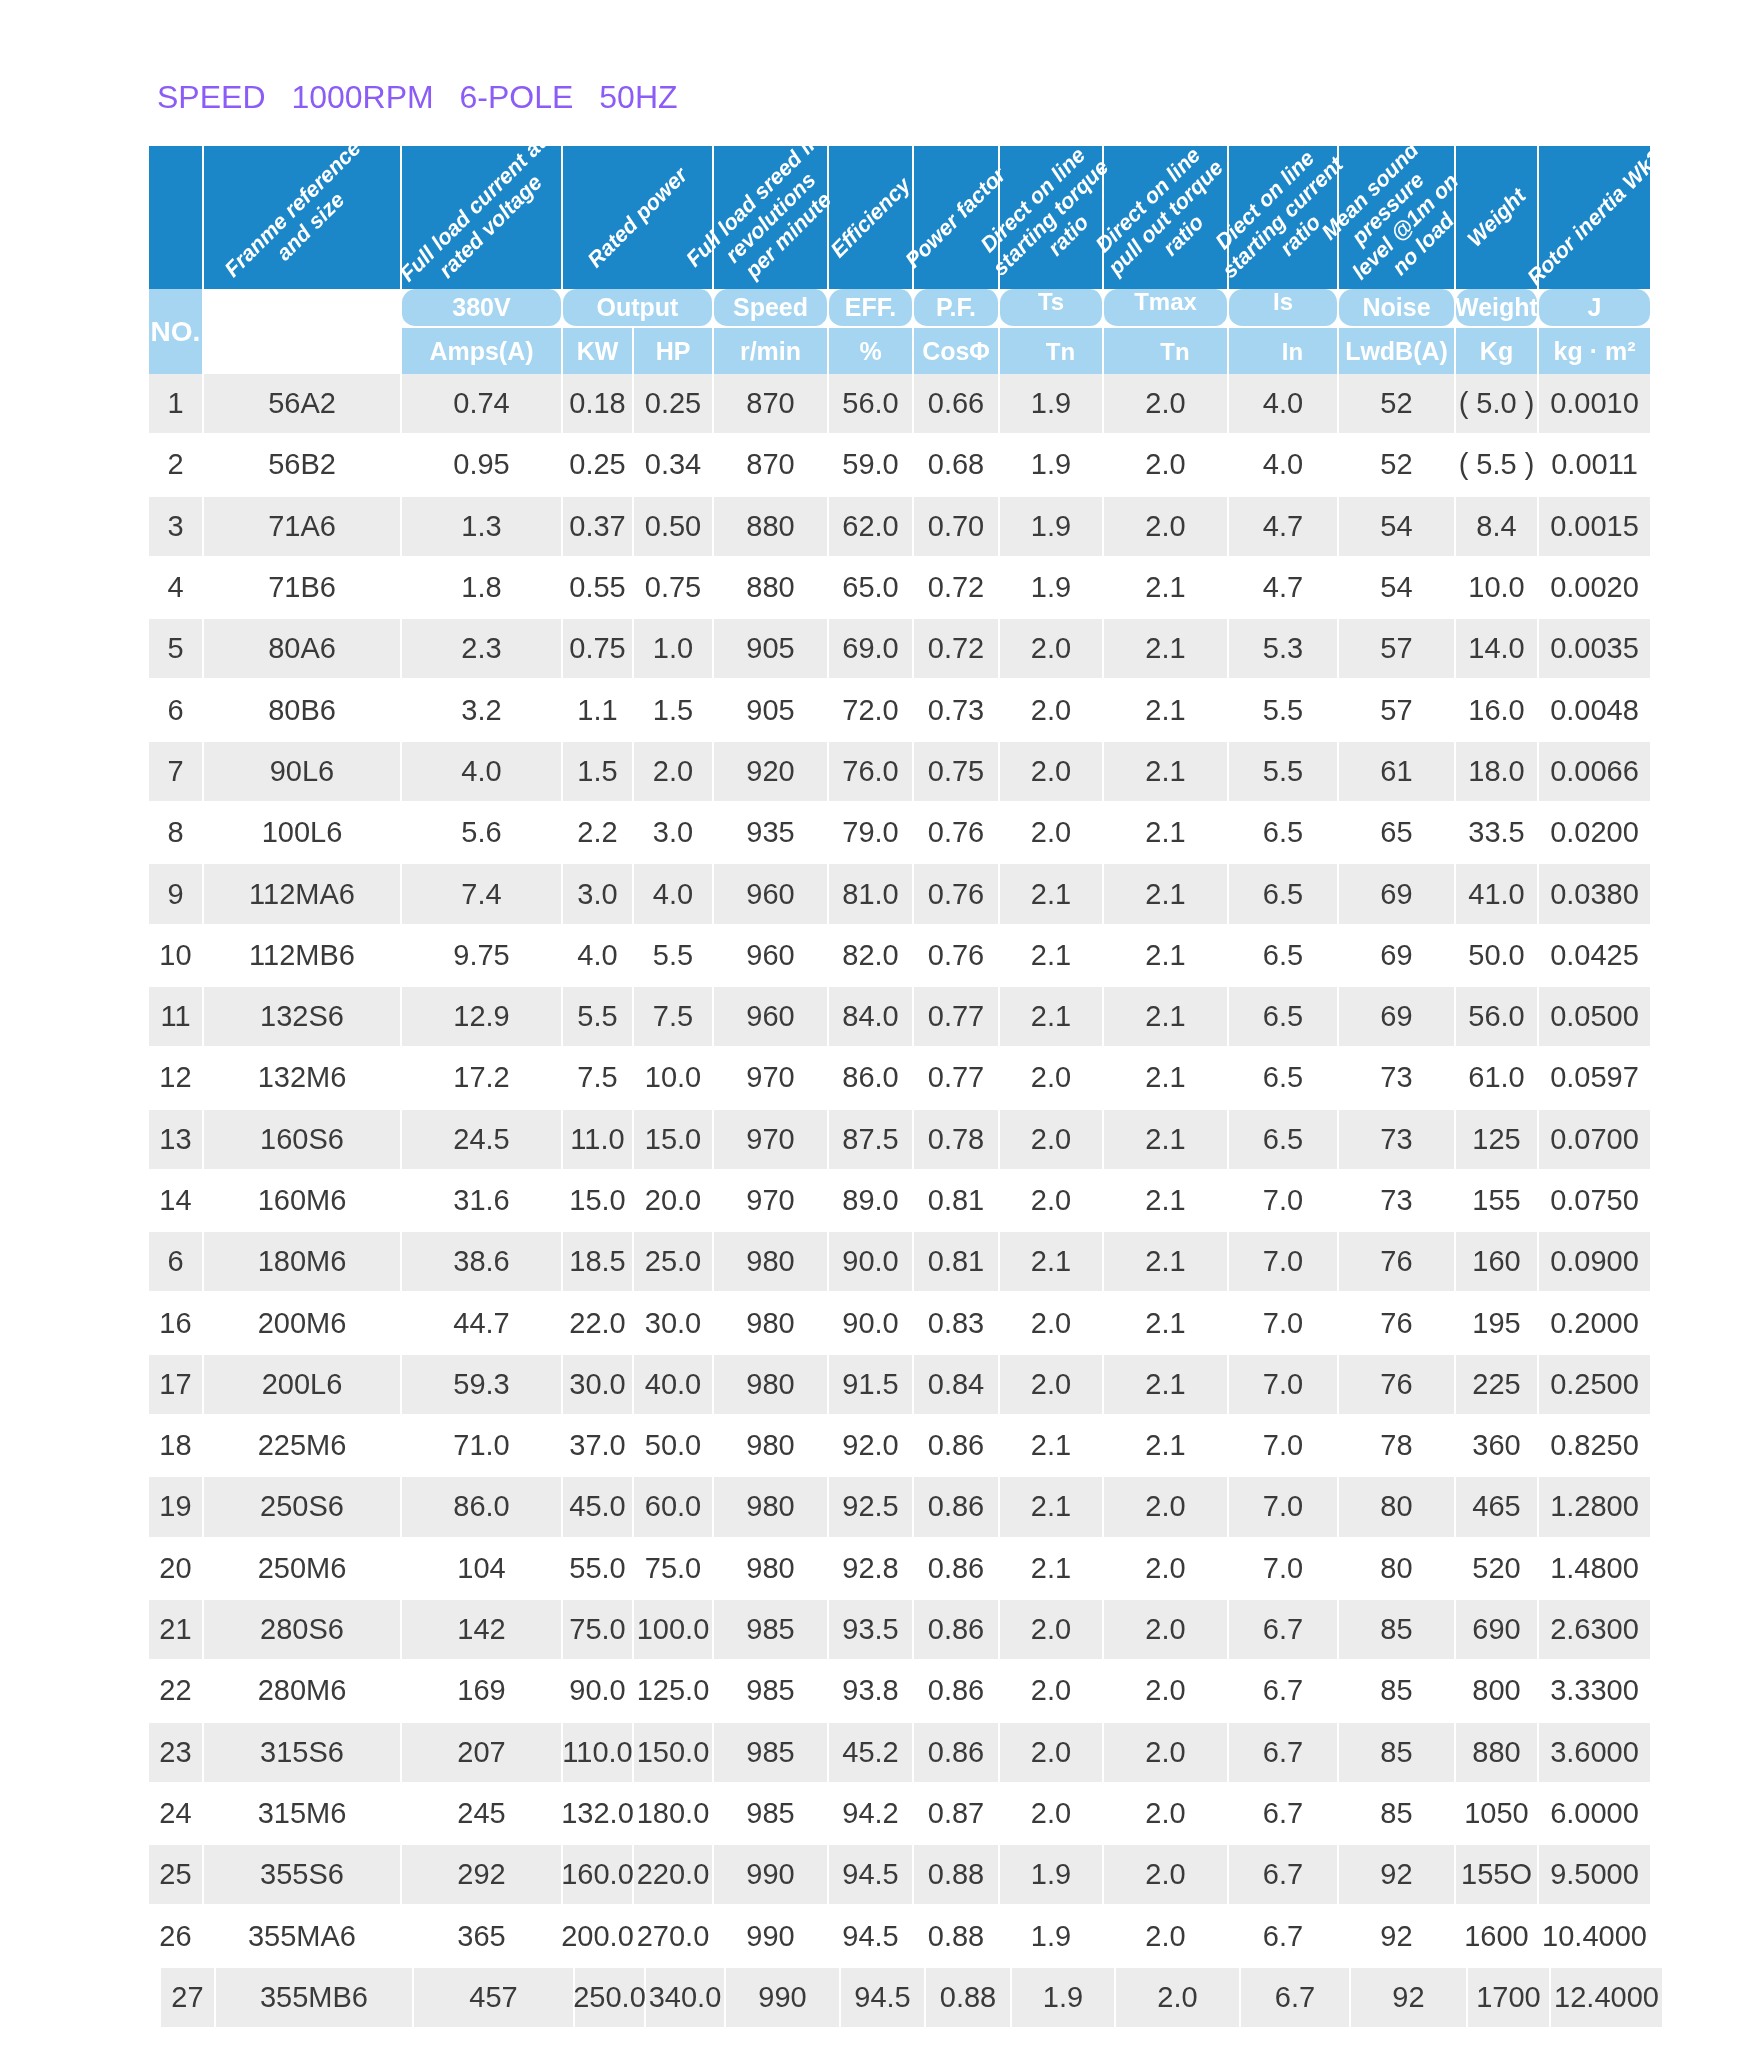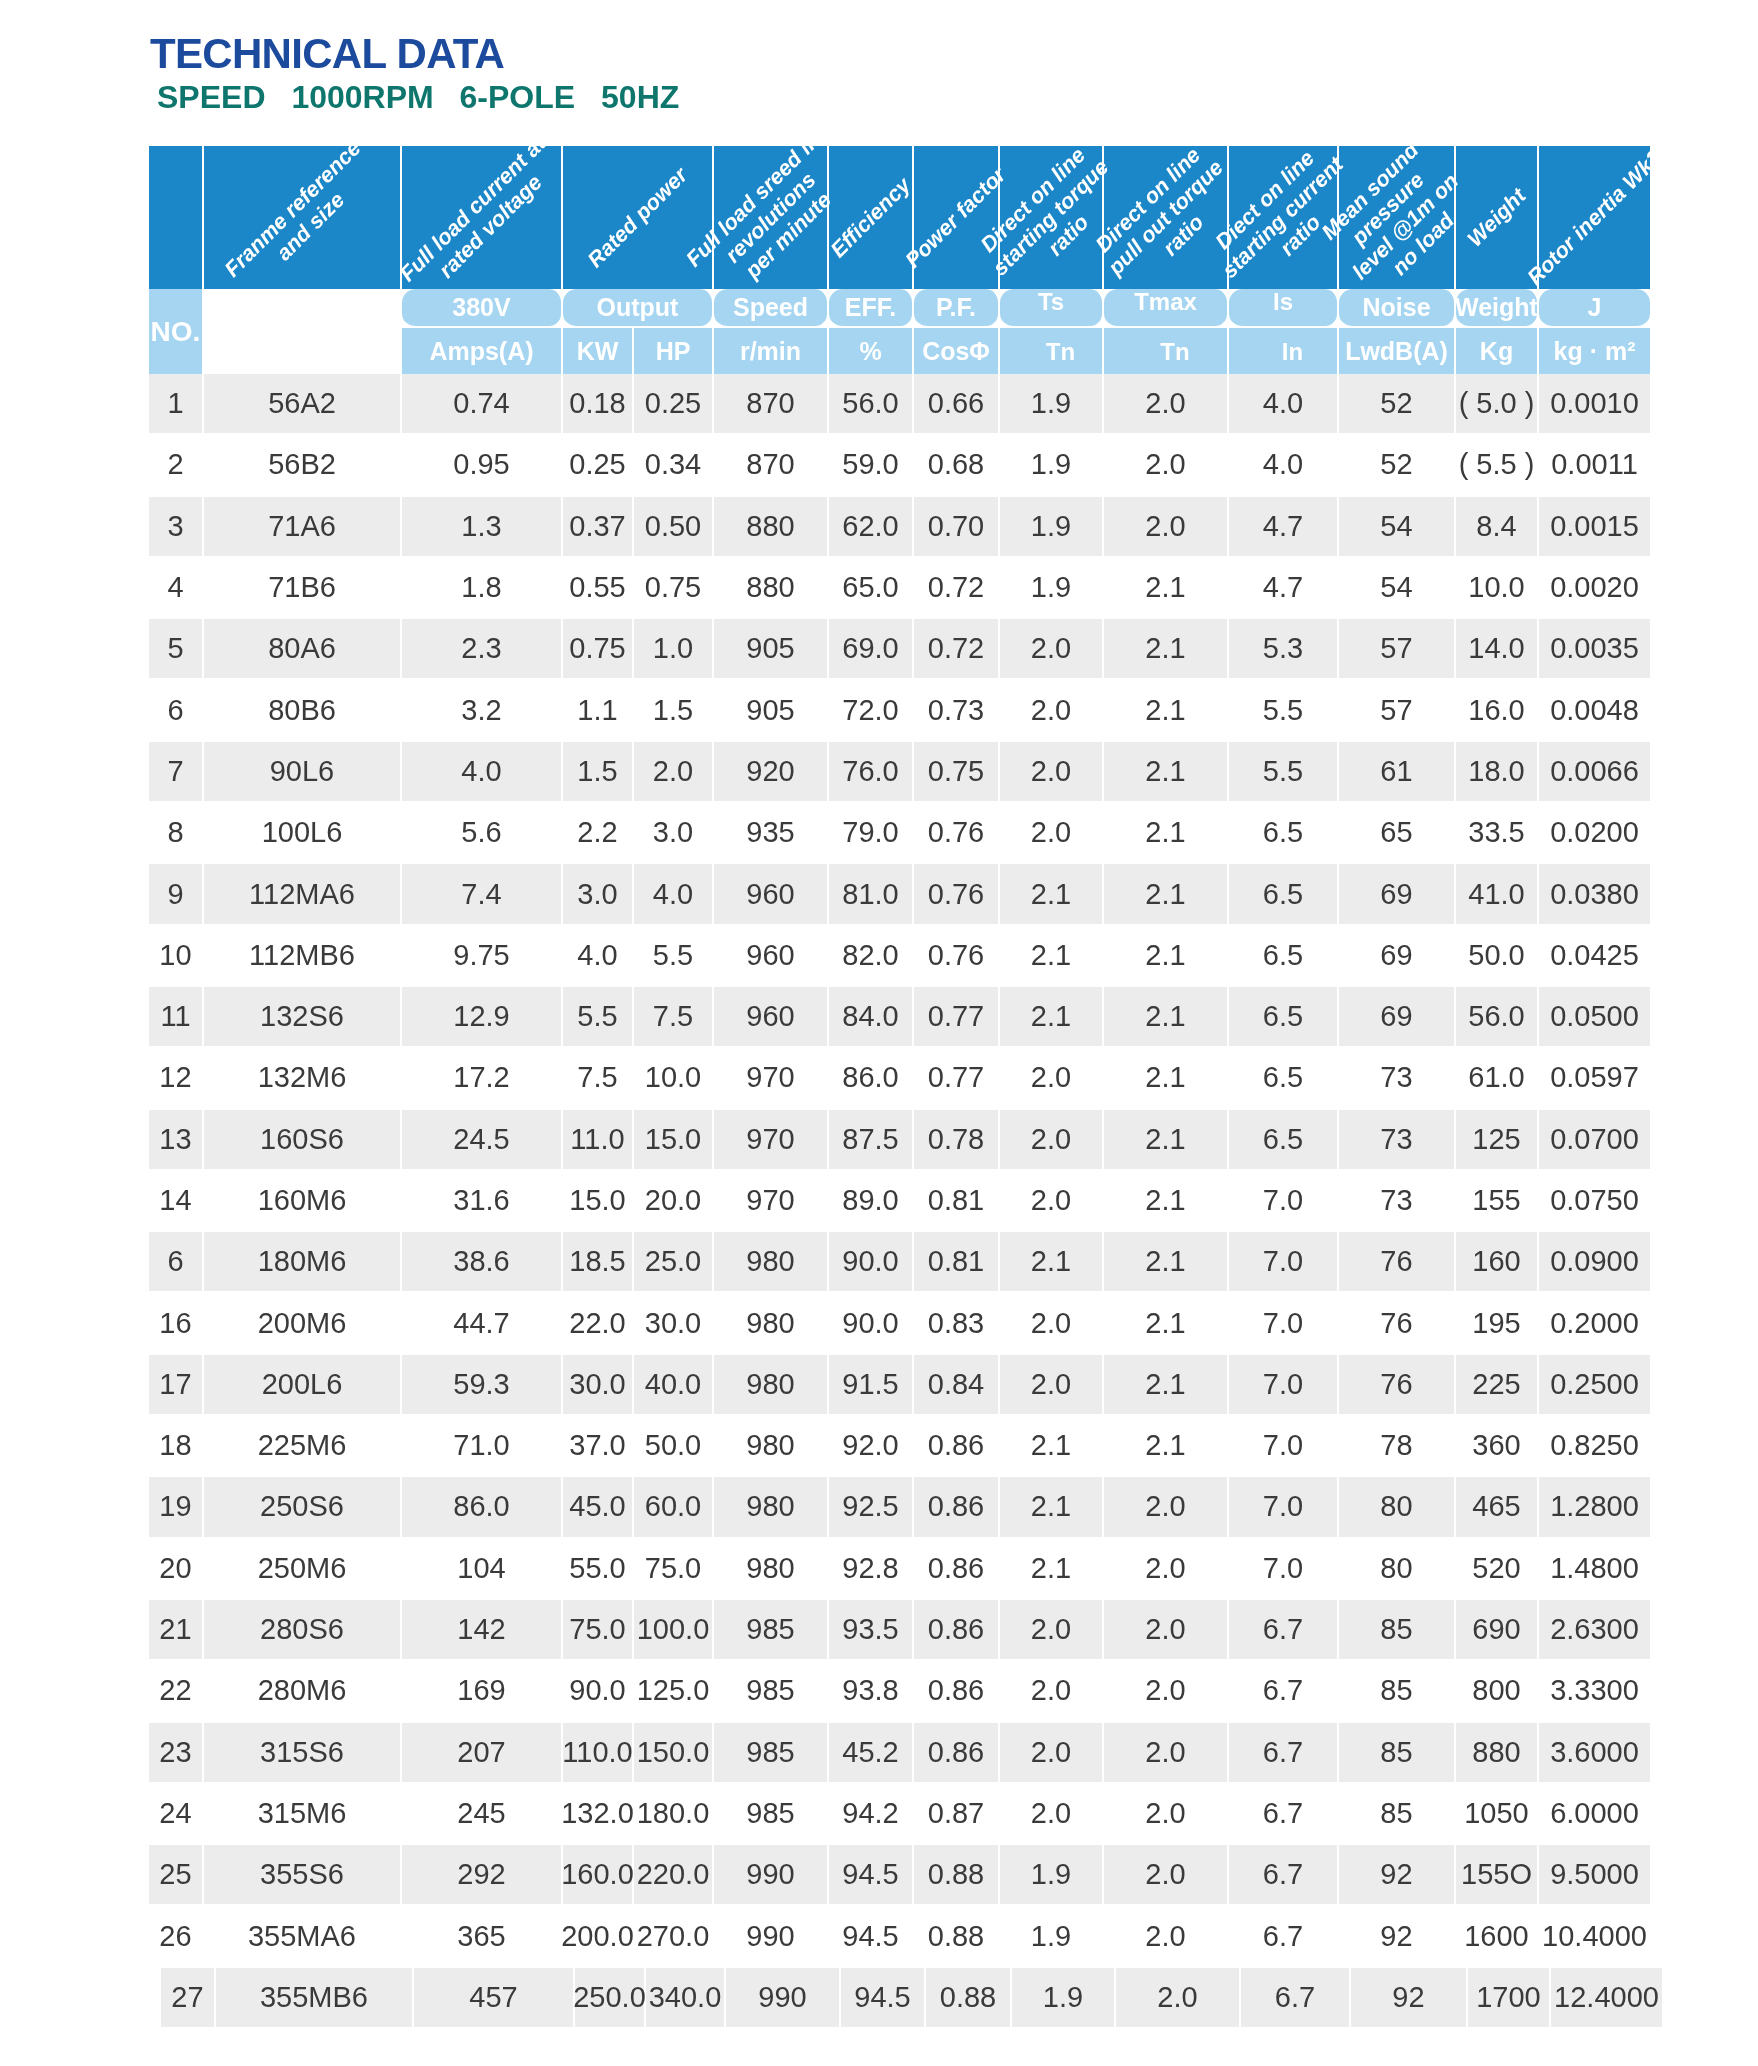--- a/index.html
+++ b/index.html
@@ -6,22 +6,22 @@
   html,body { background:#ffffff; }
   .page {
     position:relative; width:1758px; height:2066px; background:#ffffff;
     font-family:"Liberation Sans", sans-serif; overflow:hidden;
   }
   .title {
     position:absolute; left:150px; top:32px; font-size:42px; font-weight:bold;
     color:#1c4a9c; letter-spacing:-0.7px; line-height:1.05;
   }
   .subtitle {
-    position:absolute; left:157px; top:81px; font-size:32px; font-weight:bold;
-    color:#0f766e; word-spacing:17px; letter-spacing:0px; line-height:1.05;
+    position:absolute; left:157px; top:81px; font-size:32px; font-weight:normal;
+    color:#8b5cf6; word-spacing:17px; letter-spacing:0px; line-height:1.05;
   }
   .table { position:absolute; left:149px; top:146px; width:1502px; }
 
   
   .hdr {
     display:grid; height:143px;
     grid-template-columns:55px 198px 161px 151px 115px 85px 86px 104px 125px 110px 117px 83px 111px;
   }
   .hcell { position:relative; background:#1b86c8; border-right:2.8px solid #fff; }
   .hcell:last-child { border-right:none; }
@@ -67,21 +67,20 @@
   }
   .bcell:last-child { border-right:none; }
   .brow.odd  .bcell { background:#ececec; }
   .brow.even .bcell { background:#ffffff; }
 </style>
 </head>
 <body>
 
 <div class="page">
 
-  <div class="title">TECHNICAL DATA</div>
   <div class="subtitle">SPEED 1000RPM 6-POLE 50HZ</div>
 
   <div class="table">
 
     <div class="hdr">
       <div class="hcell"></div>
       <div class="hcell">
         <div class="diag">Franme reference
 and size</div>
       </div>

